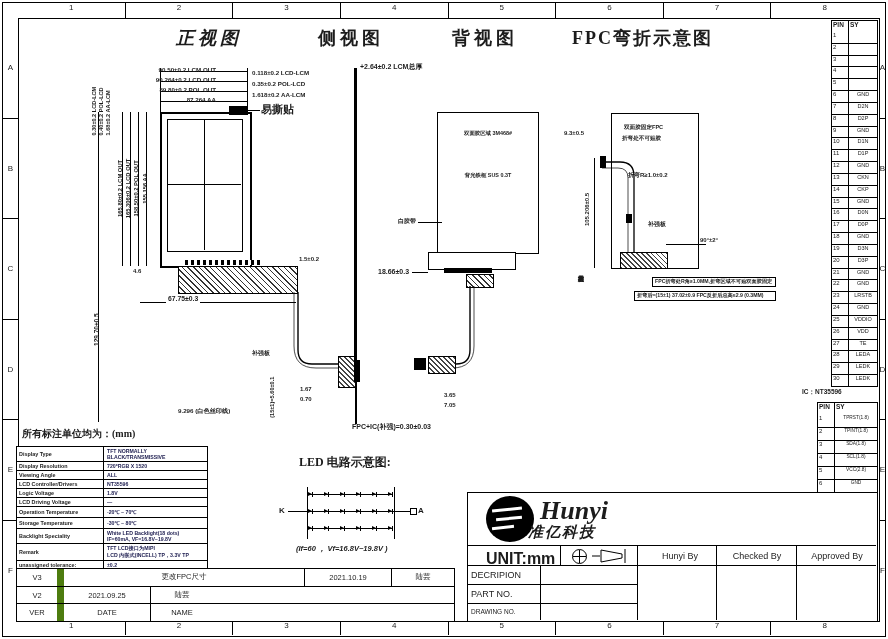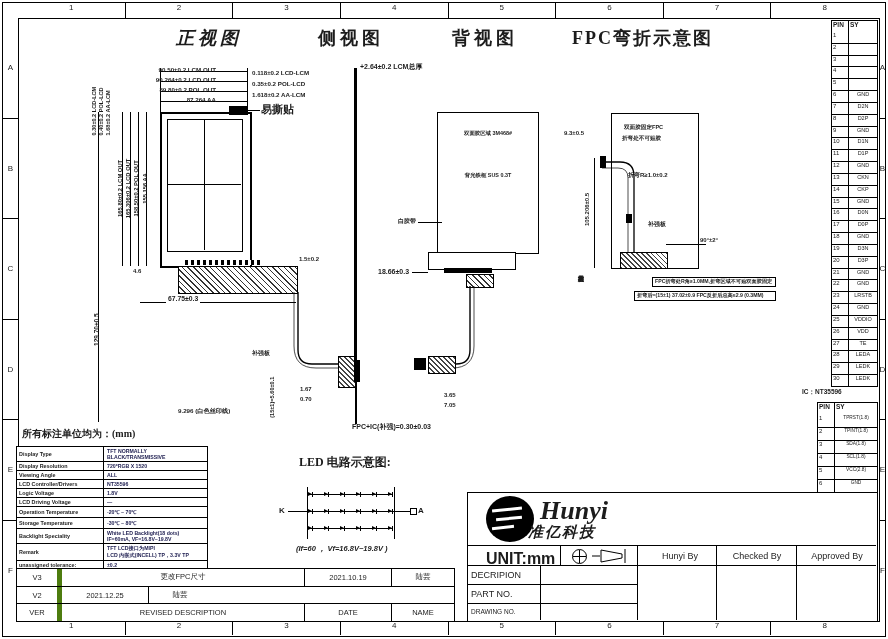--- a/index.html
+++ b/index.html
@@ -30,21 +30,21 @@
   .stable{position:absolute;border:1px solid #000;display:flex;flex-direction:column;background:#fff;}
   .srow{display:flex;border-bottom:1px solid #000;}
   .srow:last-child{border-bottom:none;}
   .srow .sl{width:82px;border-right:1px solid #000;font-size:5.4px;font-weight:bold;padding:1px 2px;overflow:hidden;display:flex;flex-direction:column;justify-content:center;}
   .srow .sv{flex:1;font-size:5.2px;font-weight:bold;color:#1b1b4e;padding:1px 3px;overflow:hidden;display:flex;flex-direction:column;justify-content:center;}
   
   .rvtable{position:absolute;border:1px solid #000;display:flex;flex-direction:column;background:#fff;}
   .rvrow{flex:1;display:flex;border-bottom:1px solid #000;font-size:7.5px;}
   .rvrow:last-child{border-bottom:none;}
   .rvrow span{display:flex;align-items:center;justify-content:center;overflow:hidden;}
-  .rvrow .rv1{width:40px;border-right:5px solid #4d7c0f;}
+  .rvrow .rv1{width:40px;border-right:7px solid #4d7c0f;}
   .rvrow .rv2{flex:1;border-right:1px solid #000;}
   .rvrow .rv3{width:86px;border-right:1px solid #000;}
   .rvrow .rv4{width:62px;}
   
   .led-row{position:absolute;display:flex;justify-content:space-between;align-items:center;background:linear-gradient(#000,#000) center/100% 1px no-repeat;}
   .diode{width:0;height:0;border-top:2.5px solid transparent;border-bottom:2.5px solid transparent;border-left:4.5px solid #000;position:relative;}
   .diode::after{content:"";position:absolute;left:0;top:-2.5px;width:1px;height:5px;background:#000;}
   svg{position:absolute;overflow:visible;}
 </style>
 </head>
@@ -492,26 +492,25 @@
 
   <div class="rvtable" style="left:16px;top:568px;width:437px;height:52px;">
       <div class="rvrow">
       <span class="rv1">V3</span>
       <span class="rv2">更改FPC尺寸</span>
       <span class="rv3">2021.10.19</span>
       <span class="rv4">陆芸</span>
     </div>
       <div class="rvrow">
       <span class="rv1">V2</span>
-      <span class="rv3">2021.12.25</span>
+      <span class="rv3">2021.09.25</span>
       <span class="rv4">陆芸</span>
     </div>
       <div class="rvrow">
       <span class="rv1">VER</span>
-      <span class="rv2">REVISED DESCRIPTION</span>
       <span class="rv3">DATE</span>
       <span class="rv4">NAME</span>
     </div>
     </div>
 
   <div class="rect" style="left:467px;top:492px;width:409px;height:128px;"></div>
 
   <div style="position:absolute;left:486px;top:496px;width:48px;height:46px;background:#000;border-radius:50%;overflow:hidden;">
     <i class="ln" style="left:6px;top:12px;width:30px;height:3px;background:#fff;transform:rotate(-6deg);"></i>
     <i class="ln" style="left:10px;top:21px;width:26px;height:3px;background:#fff;transform:rotate(-6deg);"></i>

